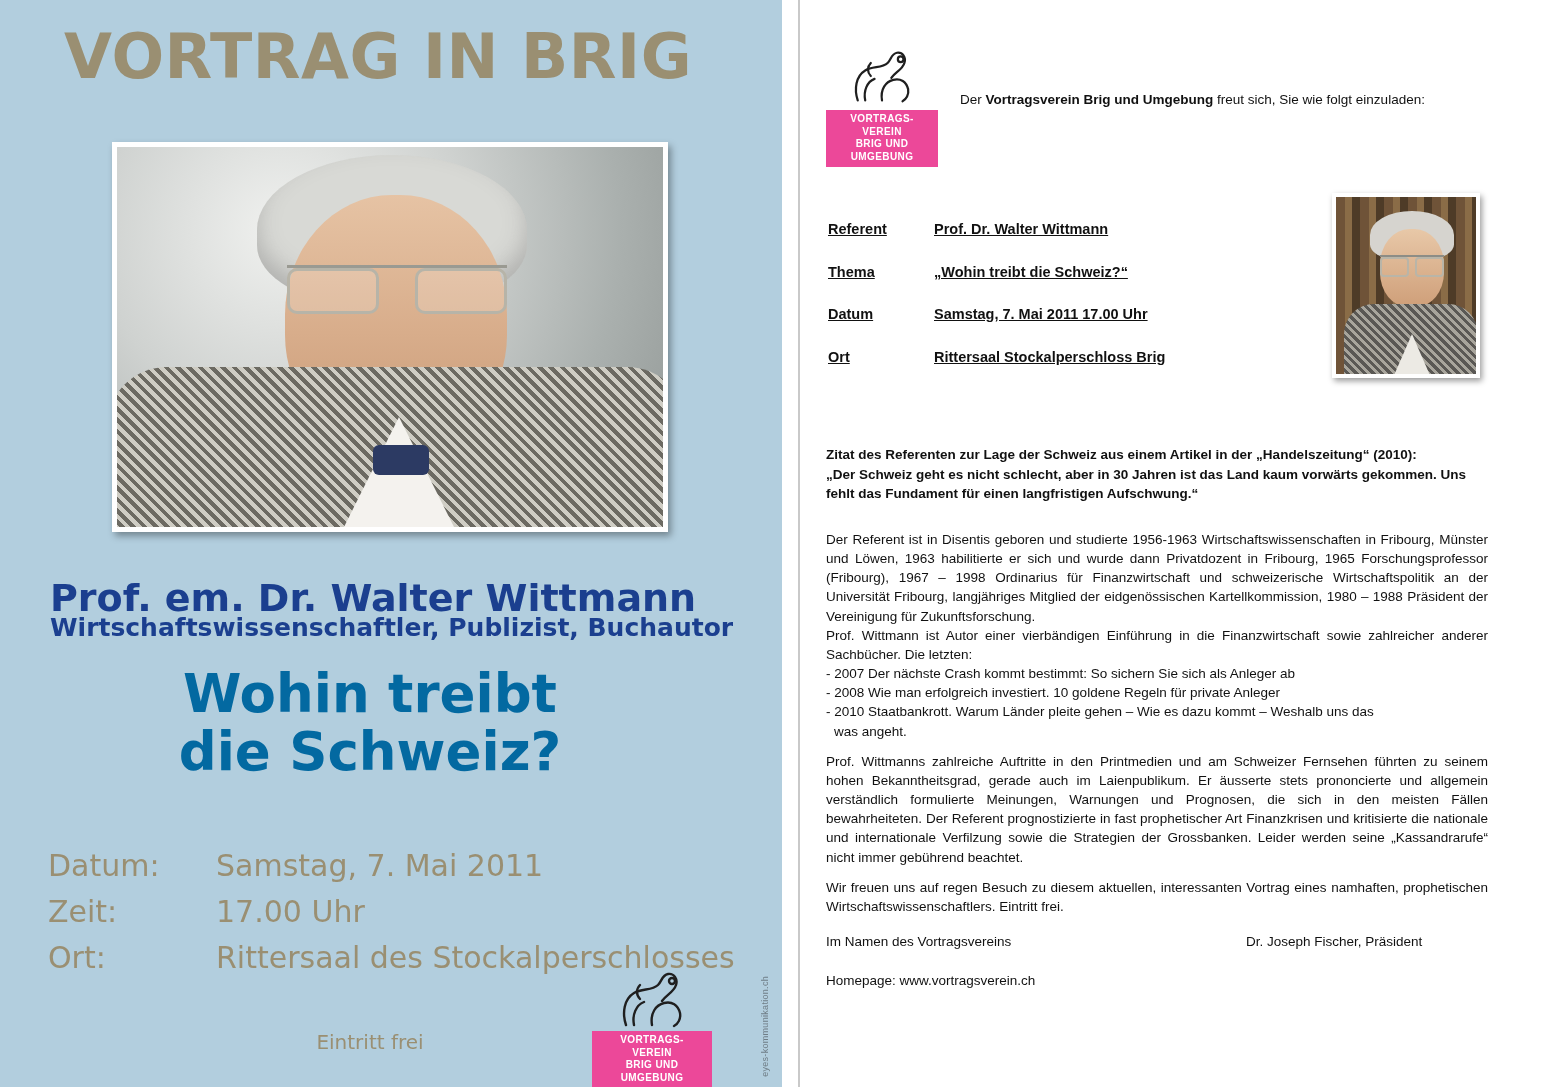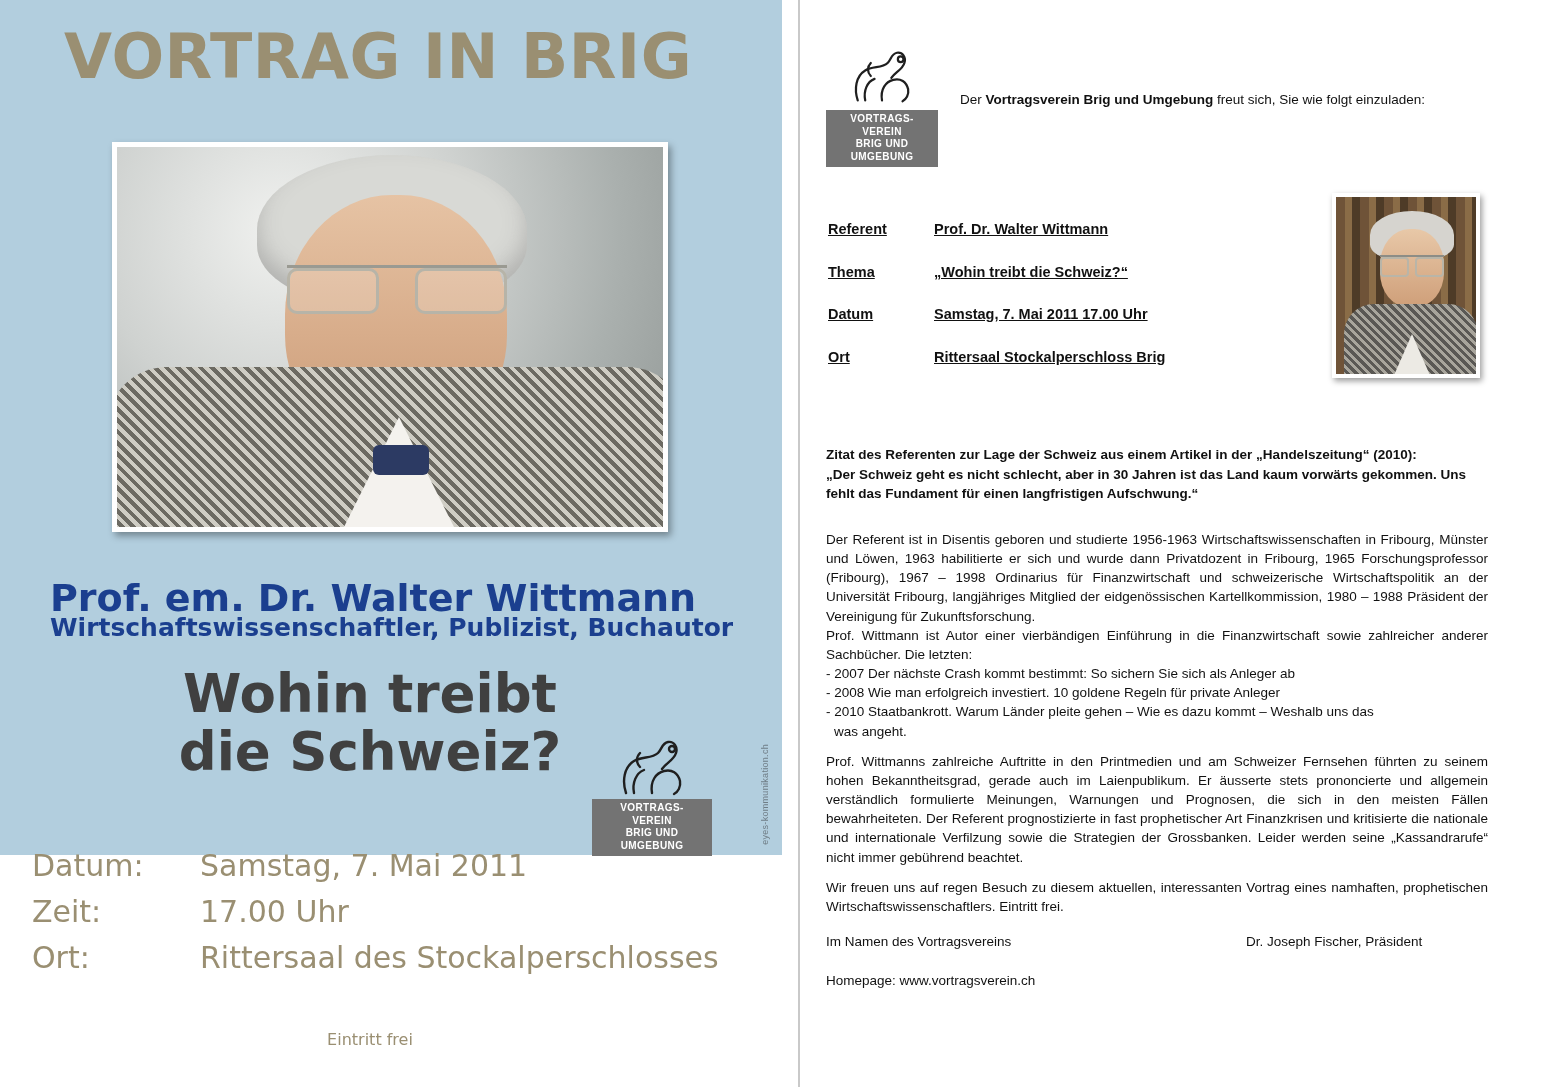--- a/index.html
+++ b/index.html
@@ -17,21 +17,21 @@
     position: relative;
     width: 1544px;
     height: 1087px;
     display: flex;
   }
 
   
   .poster {
     position: relative;
     width: 782px;
-    height: 855px;
+    height: 1087px;
     background: #b2cede;
     box-sizing: border-box;
     flex: 0 0 782px;
   }
   .poster-title {
     position: absolute;
     top: 20px;
     left: 64px;
     font-size: 62px;
     font-weight: bold;
@@ -138,64 +138,64 @@
   }
   .poster-topic {
     position: absolute;
     top: 665px;
     left: 0;
     width: 740px;
     text-align: center;
     font-size: 53px;
     font-weight: bold;
     line-height: 1.1;
-    color: #404040;
+    color: #0369a1;
     font-family: "DejaVu Sans", sans-serif;
   }
   .poster-details {
     position: absolute;
     top: 848px;
-    left: 32px;
+    left: 48px;
     color: #9a8f72;
     font-size: 30px;
     font-family: "DejaVu Sans", sans-serif;
   }
   .poster-details .row {
     display: flex;
     margin-bottom: 11px;
   }
   .poster-details .lbl {
     width: 168px;
     flex: 0 0 168px;
   }
   .poster-free {
     position: absolute;
     top: 1030px;
     left: 0;
     width: 740px;
     text-align: center;
-    font-size: 16px;
+    font-size: 20px;
     color: #9a8f72;
     font-family: "DejaVu Sans", sans-serif;
   }
   .poster-logo {
     position: absolute;
     right: 70px;
     bottom: 8px;
     width: 120px;
     height: 110px;
     text-align: center;
   }
   .logo-mark {
     width: 100%;
     height: 62px;
     position: relative;
   }
   .logo-plate {
-    background: #737373;
+    background: #ec4899;
     color: #ffffff;
     font-size: 10px;
     font-weight: bold;
     line-height: 1.25;
     padding: 3px 4px 4px;
     letter-spacing: .4px;
   }
   .poster-credit {
     position: absolute;
     right: 12px;

